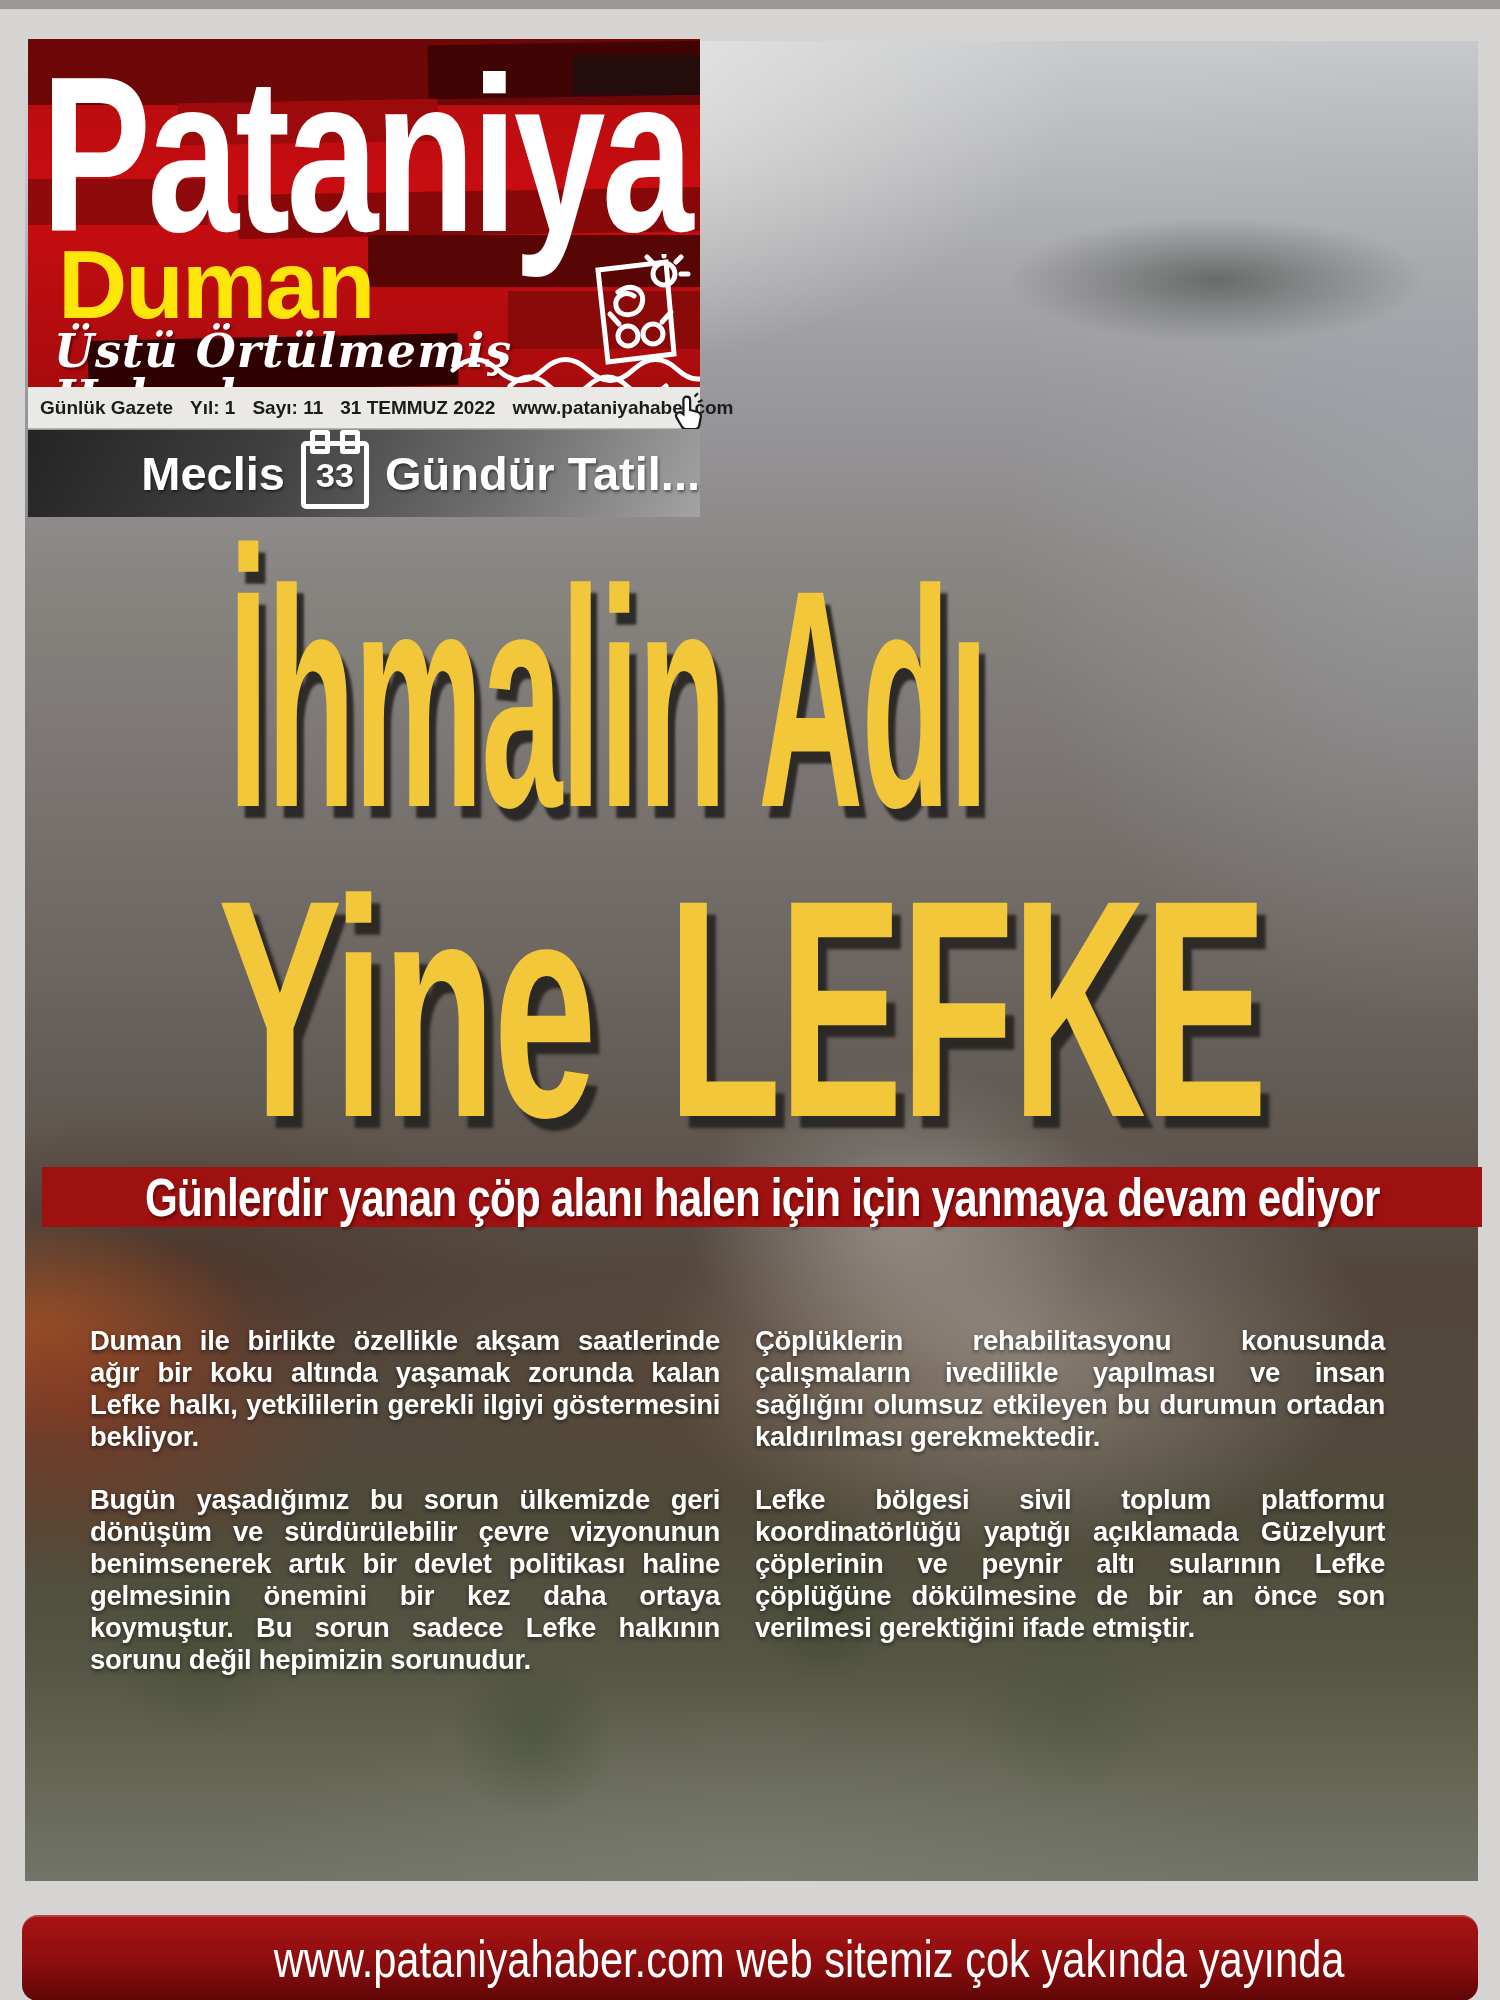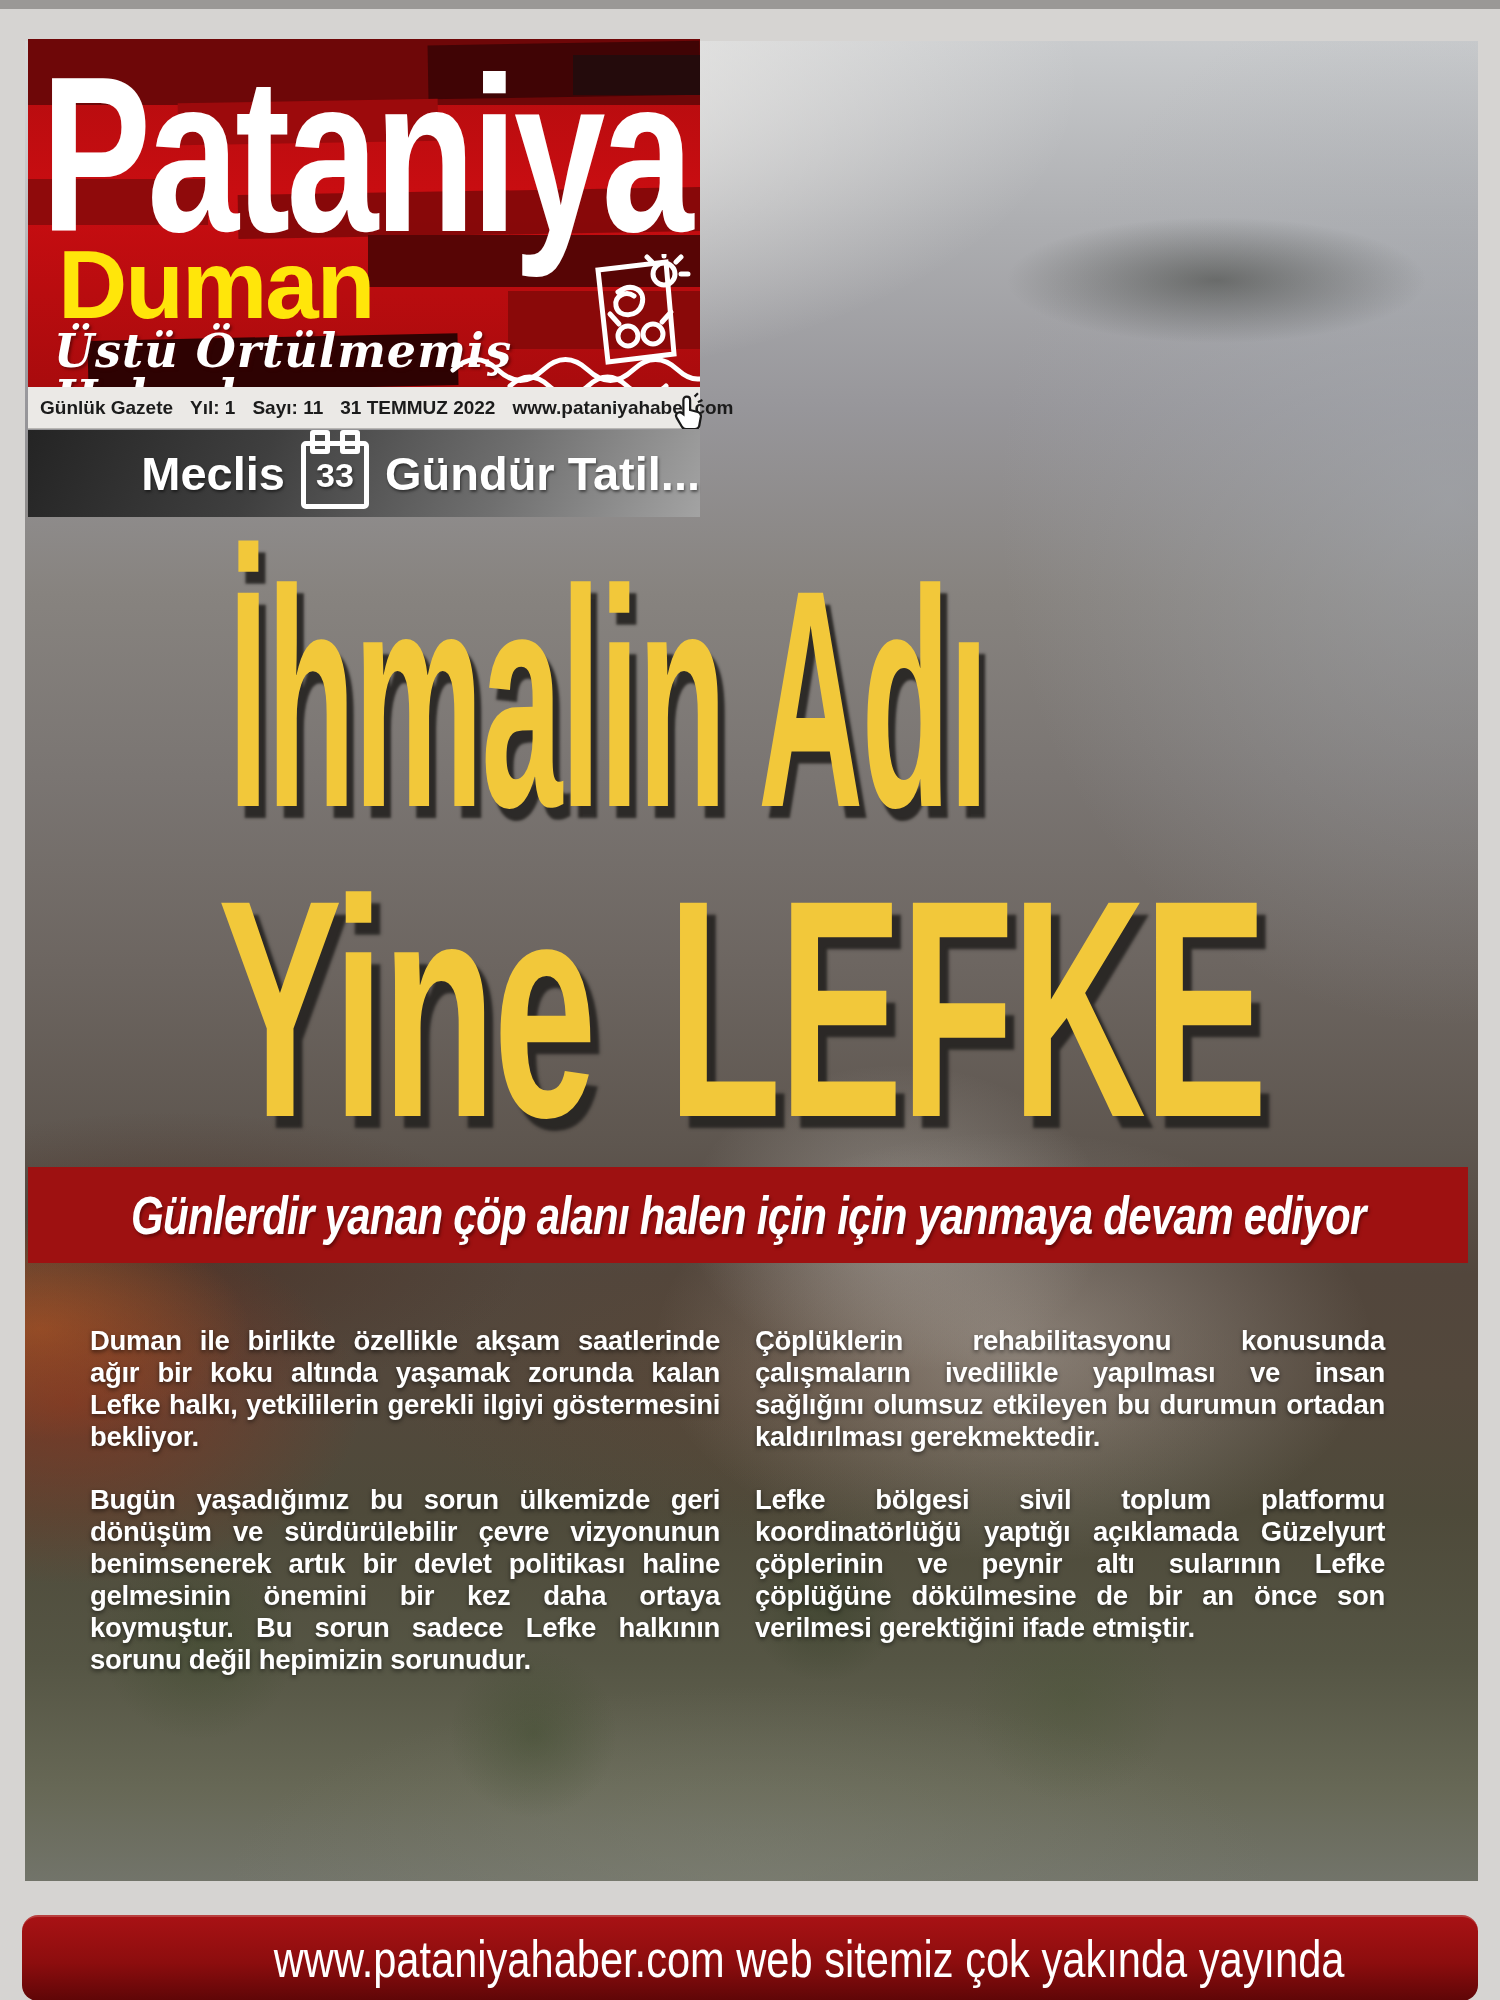--- a/index.html
+++ b/index.html
@@ -72,22 +72,22 @@
     padding:30px 0 0 64px;box-sizing:border-box;color:#fff;font-weight:bold;font-size:46px;line-height:1.25;}
 
   
   .hl{position:absolute;color:#f2c83a;font-weight:bold;line-height:1;white-space:nowrap;
     letter-spacing:-4px;transform-origin:left top;
     text-shadow:15px 12px 4px rgba(38,36,34,.92);}
   .hl1{left:228px;top:535px;font-size:310px;transform:scaleX(.47);}
   .hl2{left:218px;top:845px;font-size:310px;transform:scaleX(.60);word-spacing:40px;}
 
   
-  .banner{position:absolute;left:28px;top:1158px;width:1440px;height:96px;background:#9e1111;
-    display:flex;align-items:center;justify-content:center;font-style:italic;}
+  .banner{position:absolute;left:42px;top:1158px;width:1440px;height:60px;background:#9e1111;
+    display:flex;align-items:center;justify-content:center;}
   .banner .txt{color:#fff;font-weight:bold;font-size:54px;white-space:nowrap;
     transform:scaleX(.78);transform-origin:center center;letter-spacing:-1px;
     text-shadow:2px 3px 3px rgba(60,0,0,.5);}
 
   
   .columns{position:absolute;left:90px;top:1316px;width:1305px;display:flex;gap:35px;}
   .col{width:630px;color:#fff;font-size:27.5px;line-height:32px;font-weight:bold;
     text-align:justify;letter-spacing:-.3px;text-shadow:0 2px 4px rgba(0,0,0,.55);}
   .col p{margin:0 0 31px 0;}
 

